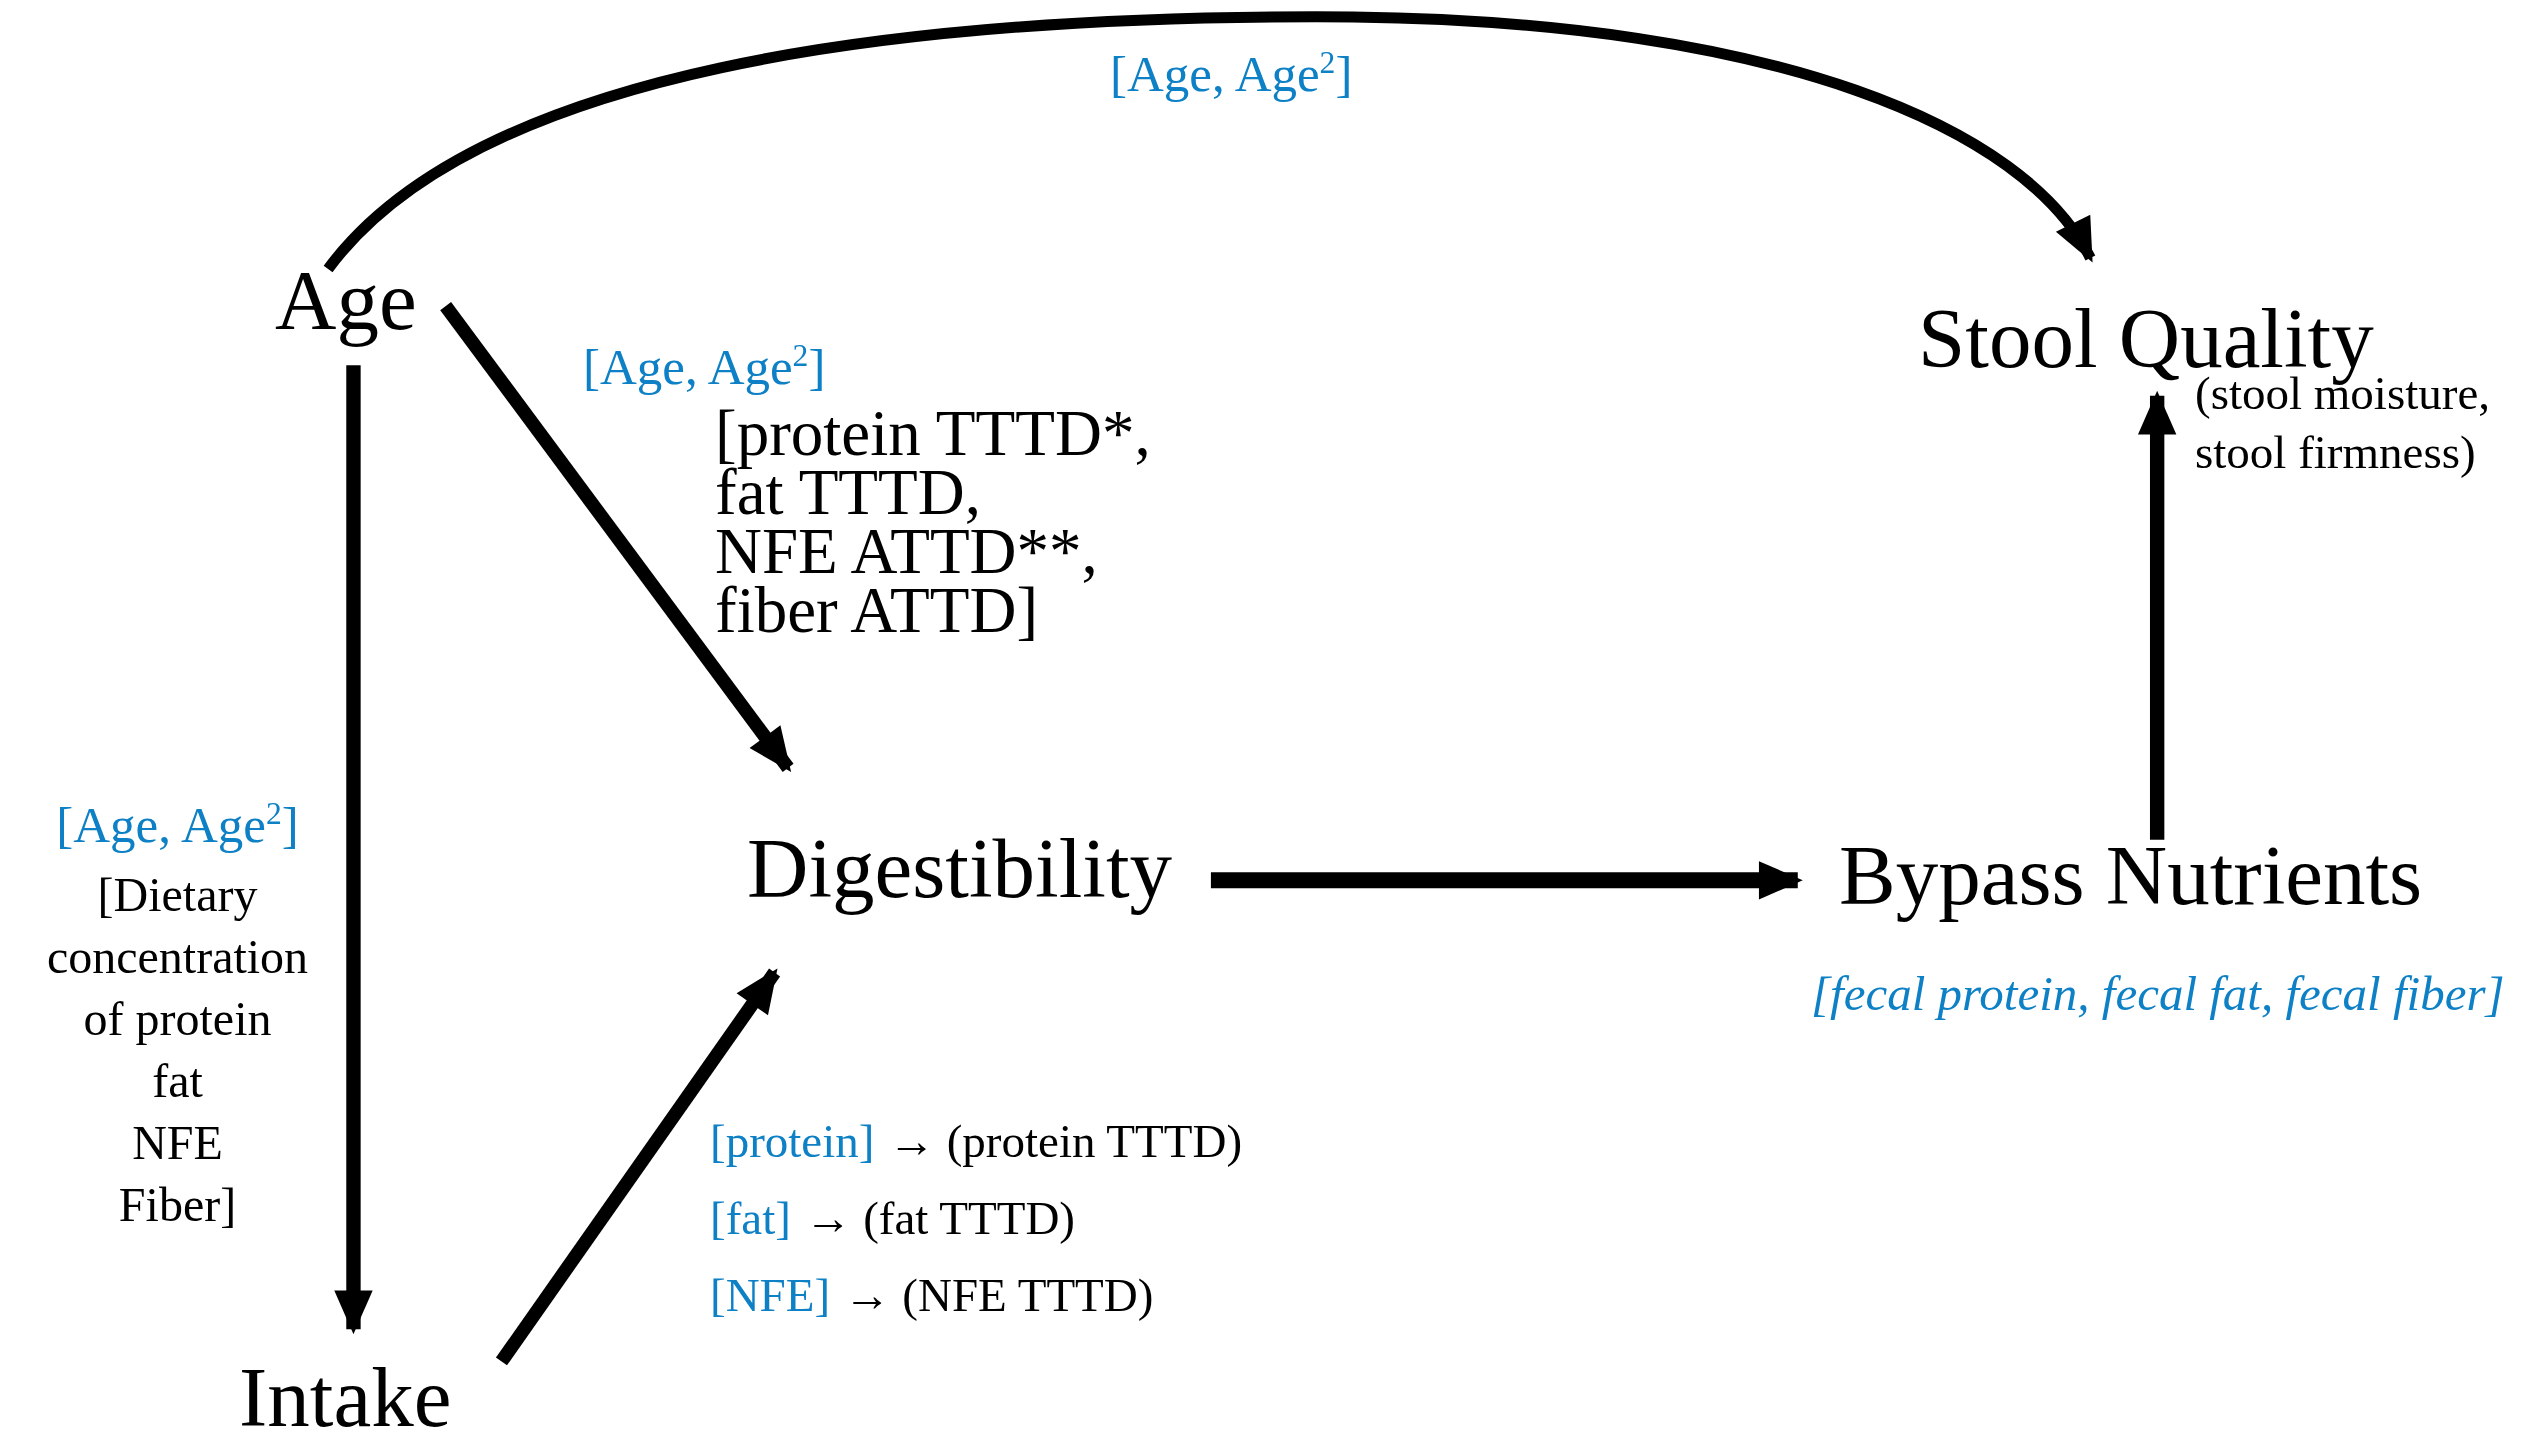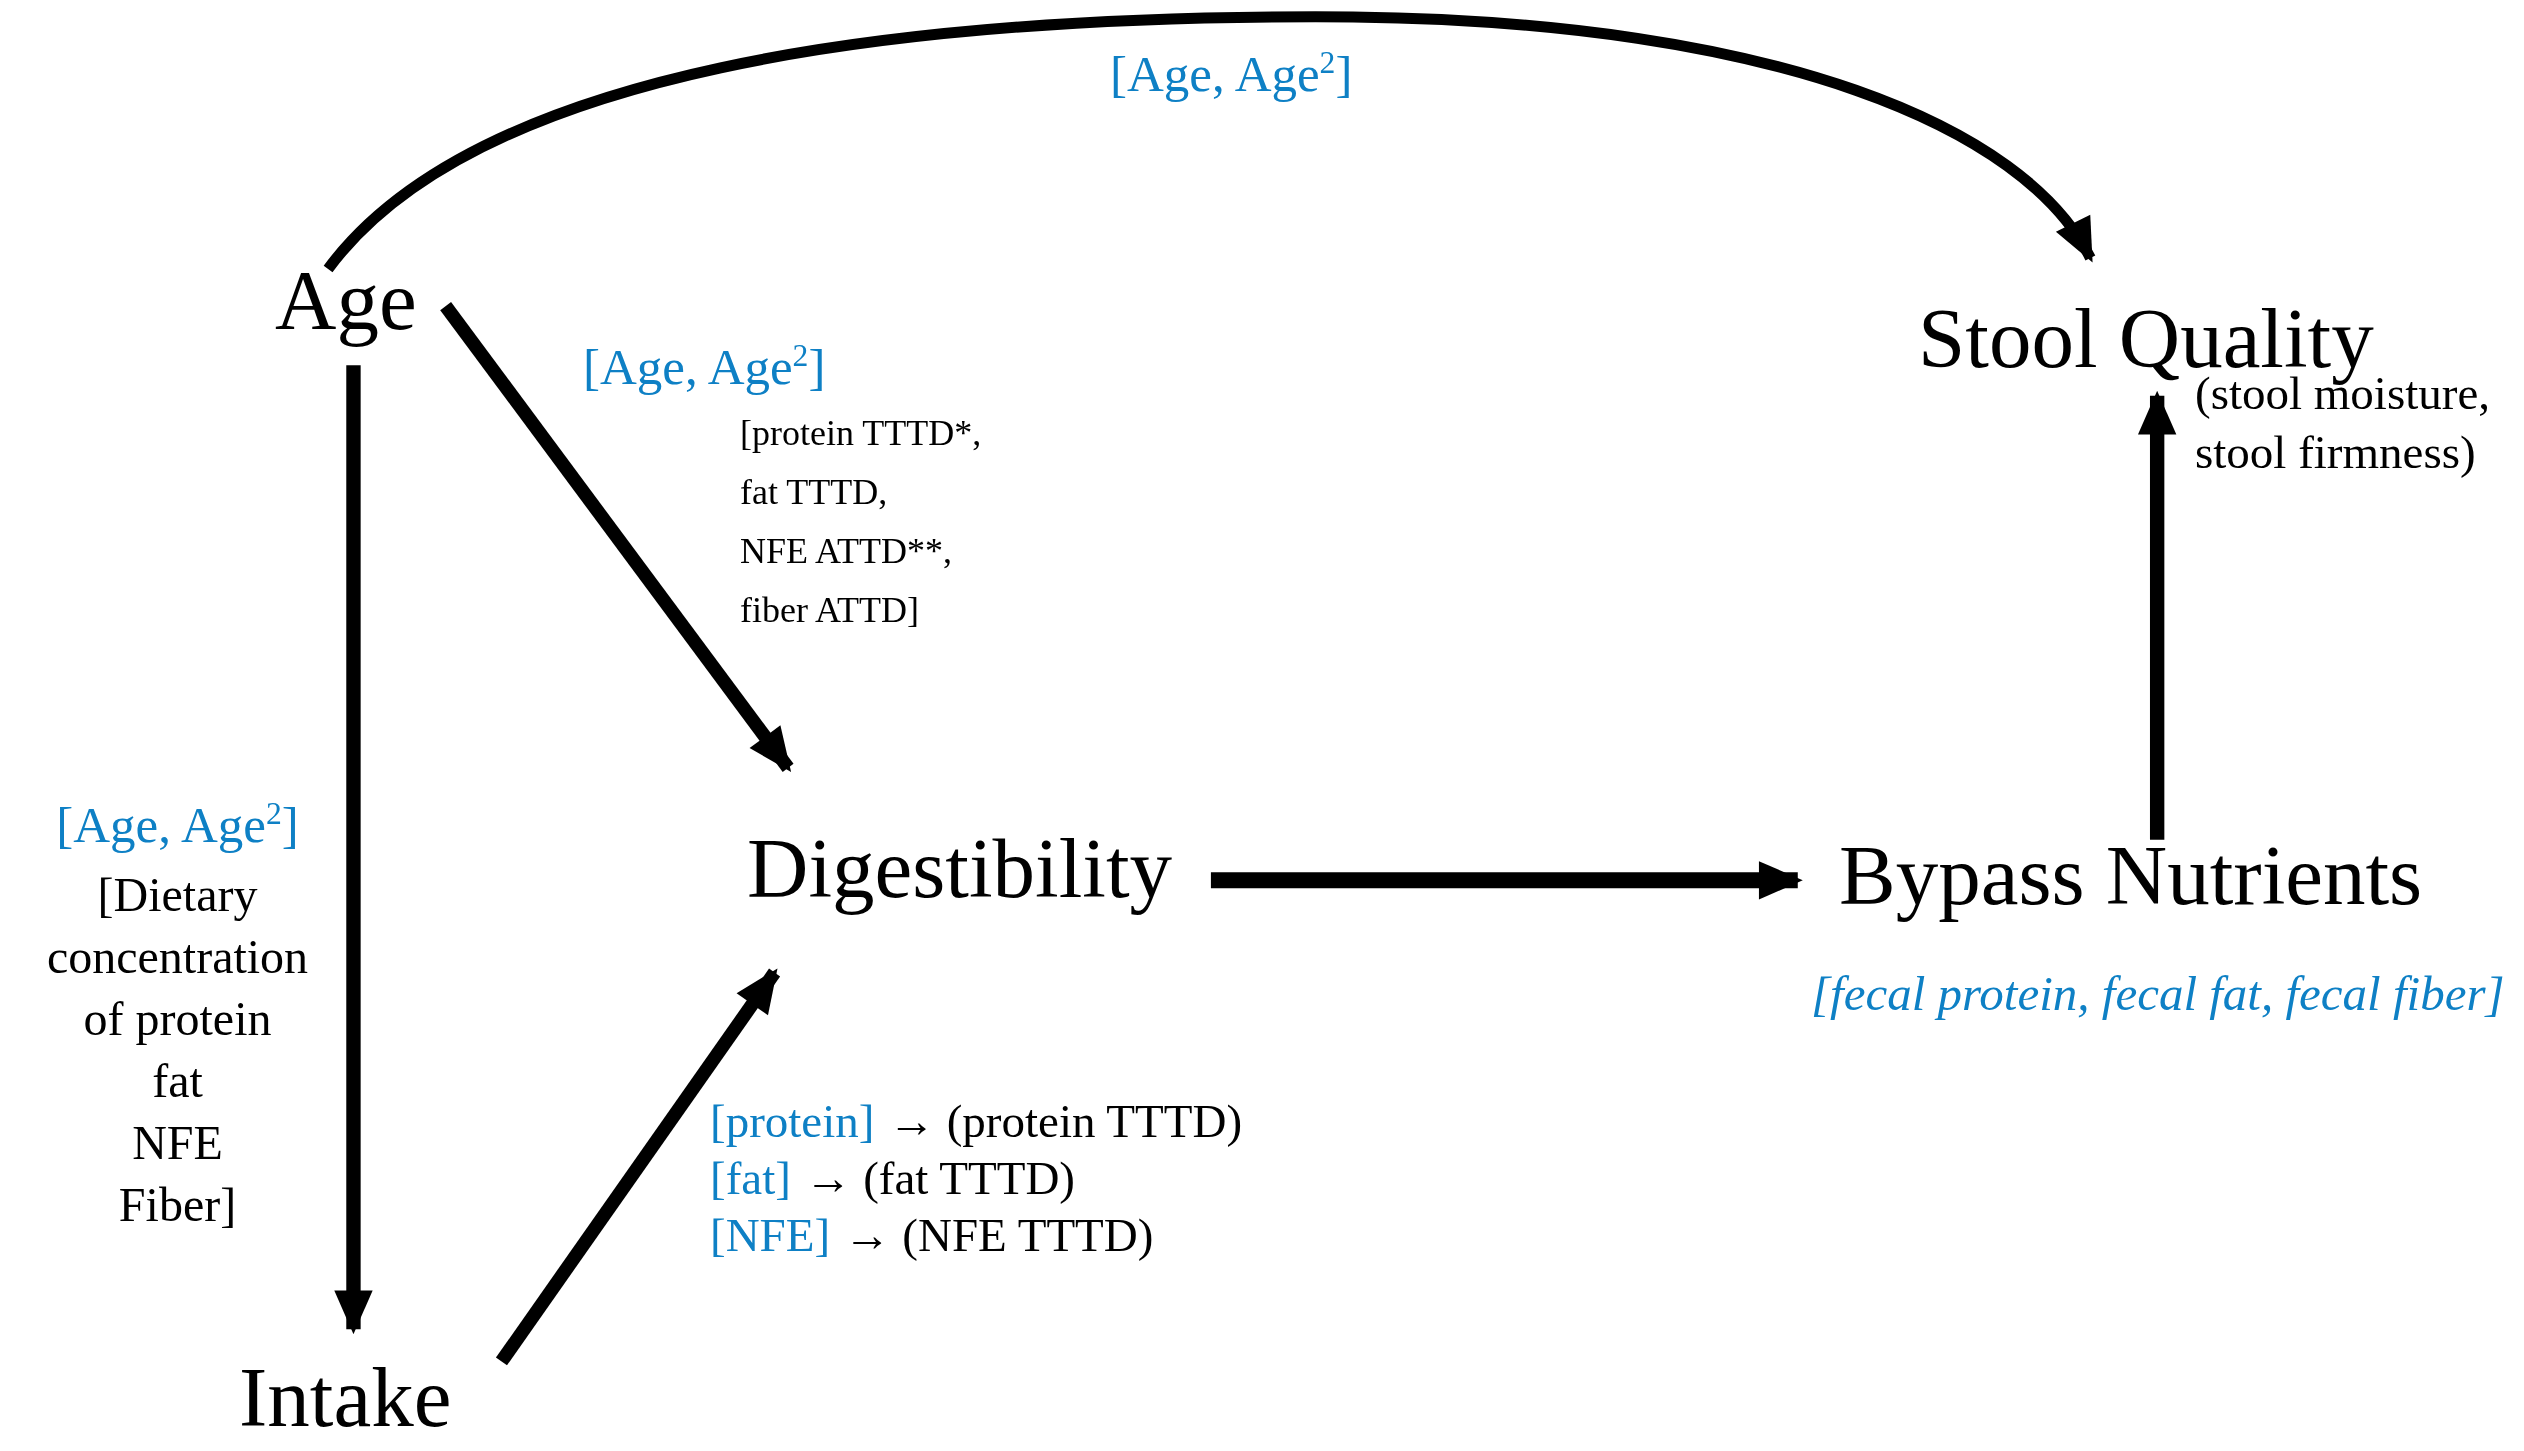--- a/index.html
+++ b/index.html
@@ -1,29 +1,29 @@
 <!DOCTYPE html>
 <html style="font-size:13.5px"><head>
 <meta charset="utf-8">
 <style>
   html,body{margin:0;padding:0;background:#ffffff;}
   body{width:2525px;height:1452px;position:relative;font-family:"Liberation Serif", serif;}
   .canvas{position:absolute;left:0;top:0;width:2525px;height:1452px;background:#fff;overflow:hidden;}
   svg.arrows{position:absolute;left:0;top:0;width:2525px;height:1452px;}
   .node{position:absolute;font-size:85px;line-height:1;color:#000;white-space:nowrap;font-family:Liberation Serif, serif;}
   .lbl-blue{position:absolute;font-size:51px;line-height:1;color:#0E80C5;white-space:nowrap;}
-  .lbl-black{position:absolute;font-size:36px;line-height:59px;color:#000;white-space:nowrap;margin-left:25px;}
+  .lbl-black{position:absolute;font-size:65px;line-height:59px;color:#000;white-space:nowrap;}
   .left-col{position:absolute;left:8.5px;width:338px;text-align:center;}
   .left-col .blue-line{font-size:51px;line-height:1;color:#0E80C5;}
   .dietary{position:absolute;left:8.5px;width:338px;text-align:center;font-size:48px;line-height:62px;color:#000;}
   .stool-note{position:absolute;text-align:left;font-size:47px;line-height:59px;color:#000;}
   .mappings{position:absolute;left:710px;top:1093px;font-size:47px;line-height:57px;color:#000;}
   .mappings .blue{color:#0E80C5;margin-right:13.5px;}
   sup{font-size:62%;line-height:0;}
-  .m-row{white-space:nowrap;}
+  .m-row{white-space:nowrap;margin-top:20px;}
 </style>
 </head>
 <body>
 
 <div class="canvas">
 
   <svg class="arrows" viewBox="0 0 2986 1717">
     <defs>
       <marker id="ah" viewBox="0 0 10 10" refX="8.5" refY="5" markerWidth="66" markerHeight="54" orient="auto" markerUnits="userSpaceOnUse">
         <path d="M0,0.8 L9.6,5 L0,9.2 z" fill="#000"></path>

